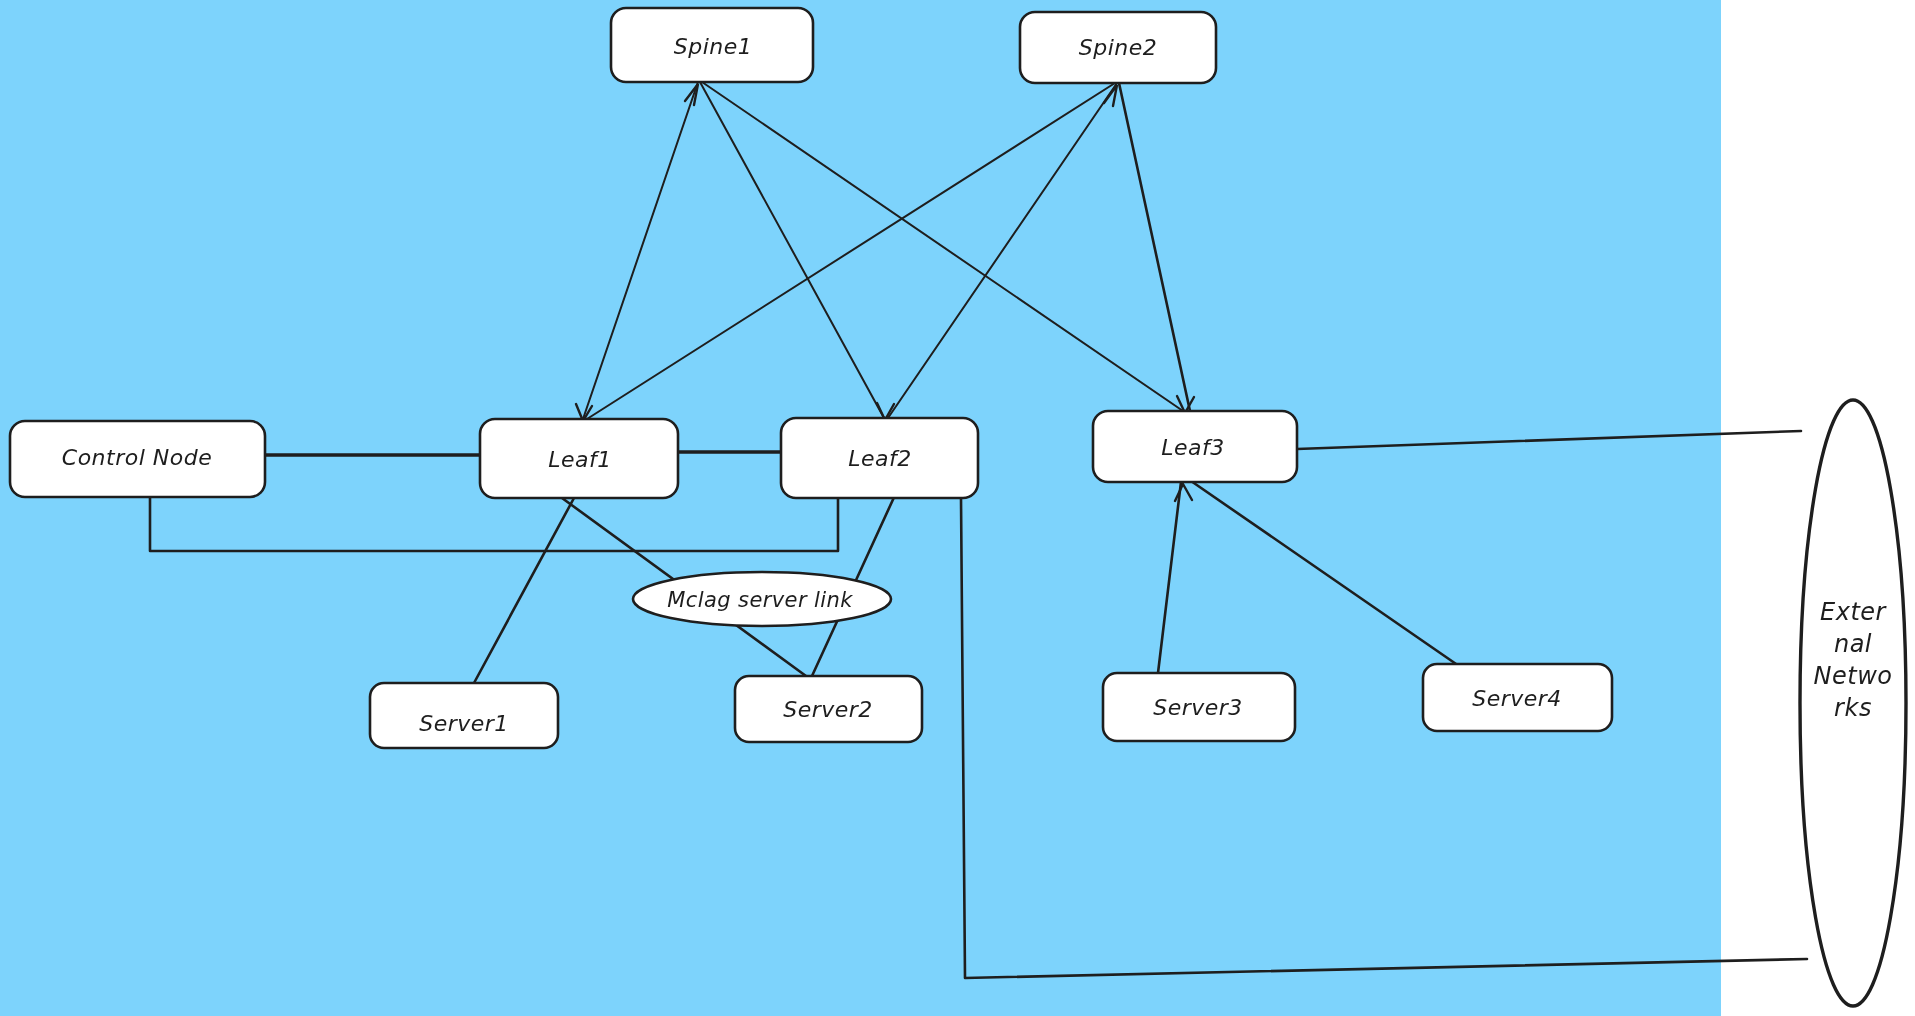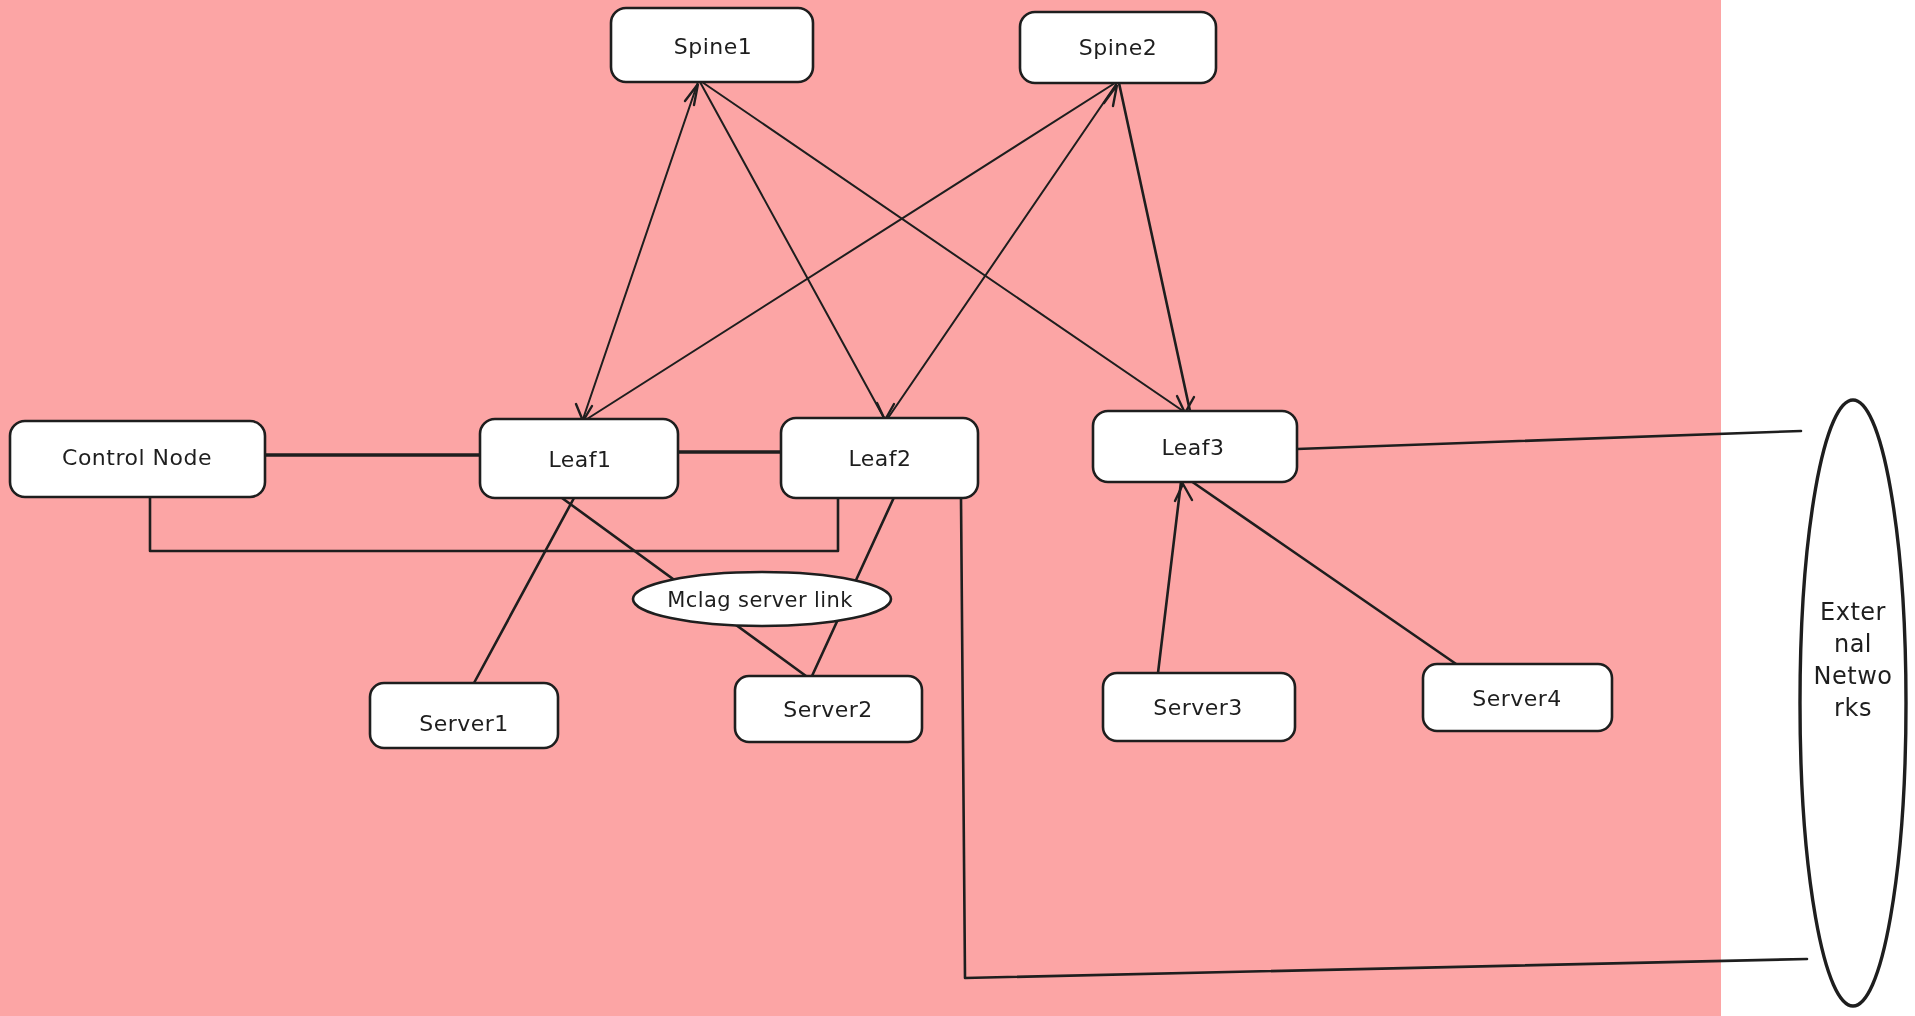--- a/index.html
+++ b/index.html
@@ -8,21 +8,22 @@
     background: #ffffff;
     width: 1915px;
     height: 1016px;
     overflow: hidden;
     font-family: "DejaVu Sans", sans-serif;
   }
   #canvas-wrap {
     position: relative;
     width: 1721px;
     height: 1016px;
-    background: #fca5a5;
+    background: #7dd3fc;
+    font-style: italic;
   }
   svg { display: block; }
   .node-rect {
     fill: #ffffff;
     stroke: #1e1e1e;
     stroke-width: 2.6;
   }
   .node-label {
     fill: #1e1e1e;
     font-size: 22px;

